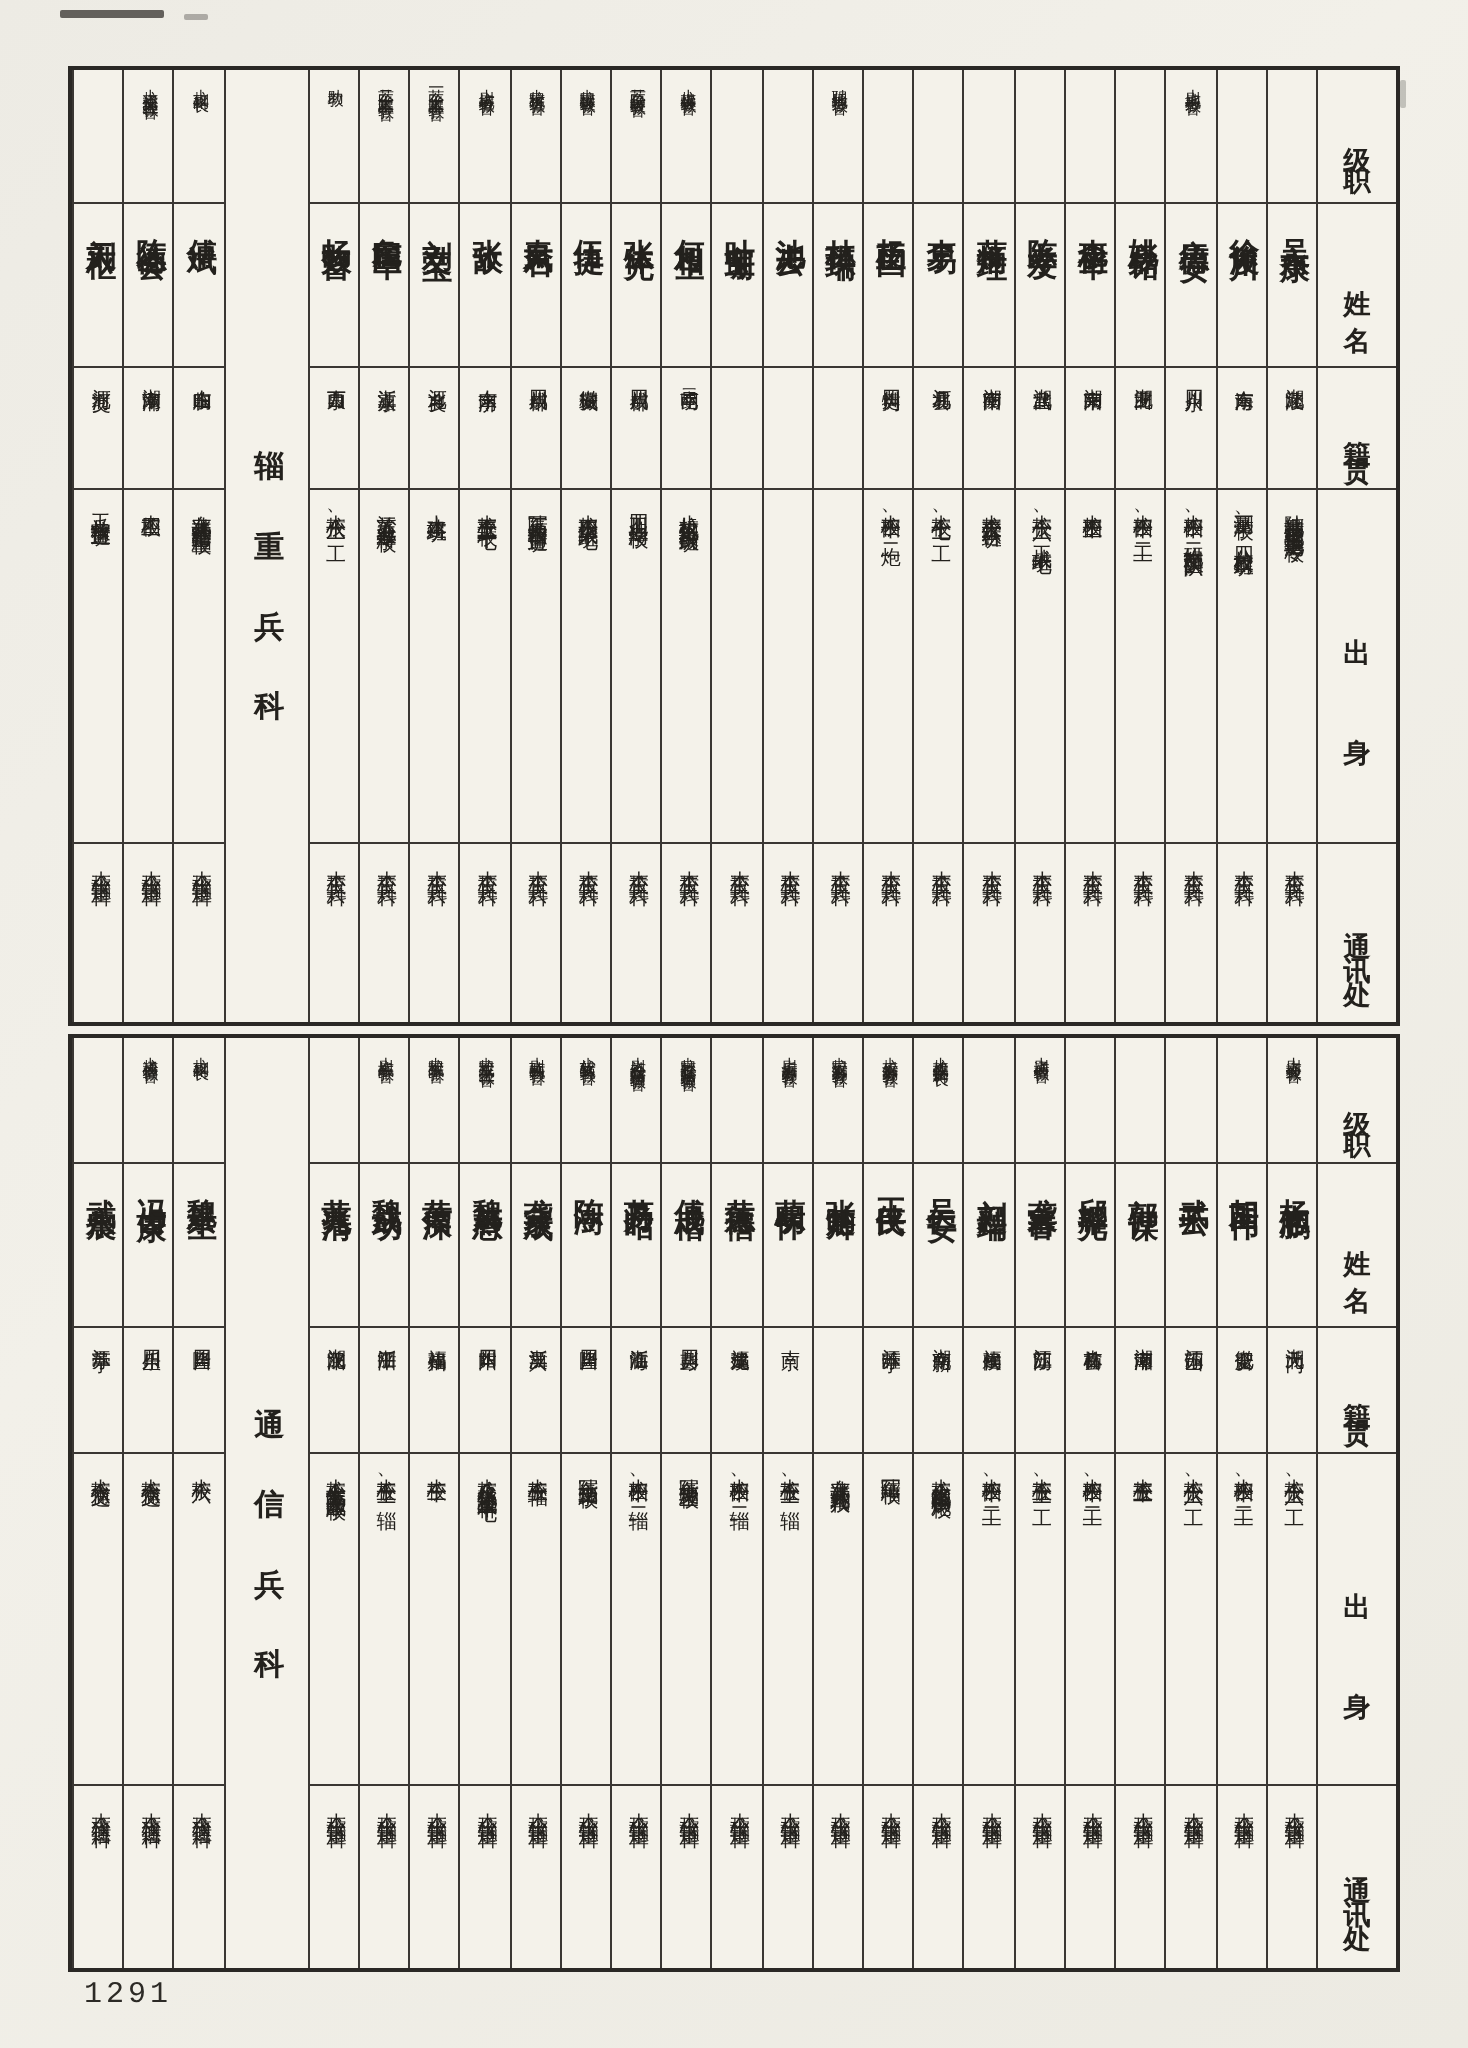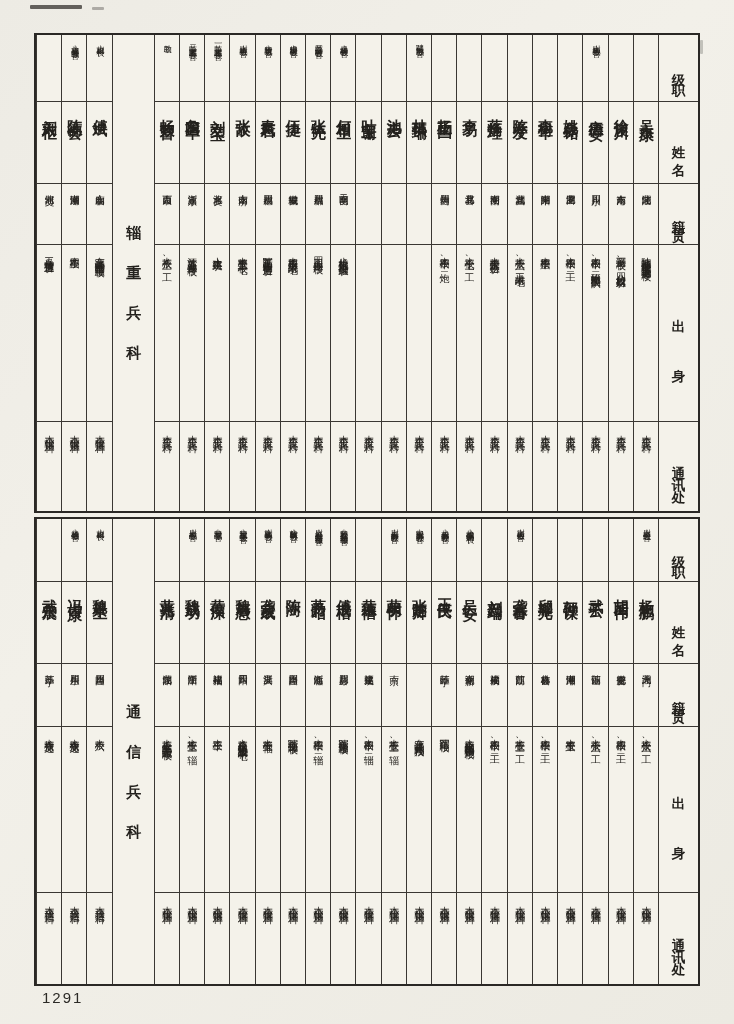--- a/index.html
+++ b/index.html
@@ -71,21 +71,21 @@
   .hdr.c-contact .vtext{letter-spacing:12px;margin-bottom:-12px;}
 
   .section-label{
     writing-mode:vertical-rl;text-orientation:upright;
     font-size:15px;font-weight:600;
     letter-spacing:40px;margin-bottom:-40px;
   }
   .page-number{
     position:absolute;left:42px;top:989px;
     font-size:15px;letter-spacing:2px;color:#2c2a26;
-    font-family:Liberation Sans, sans-serif;
+    font-family:Liberation Mono, monospace;
   }
   .smudge{position:absolute;background:#34322e;border-radius:1px;}
   .smudge.s1{left:30px;top:5px;width:52px;height:4px;opacity:.75;}
   .smudge.s2{left:92px;top:7px;width:12px;height:3px;opacity:.35;}
   .smudge.s3{left:700px;top:40px;width:3px;height:14px;opacity:.25;}
 </style>
 </head>
 <body>
 
 <div class="page">

